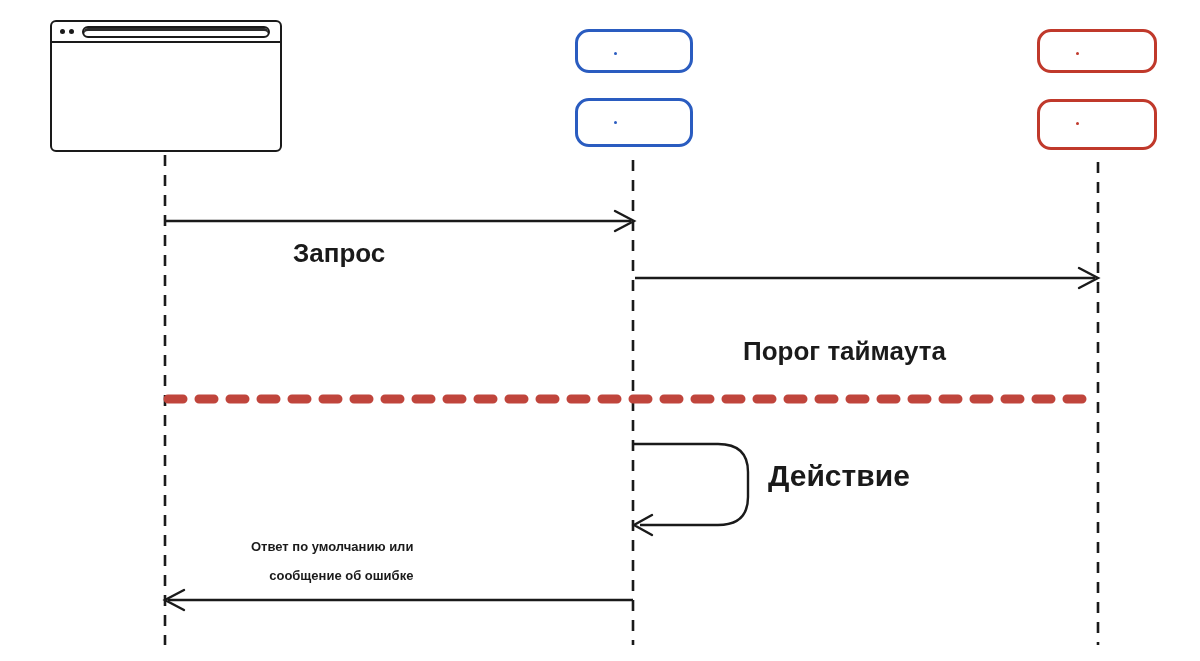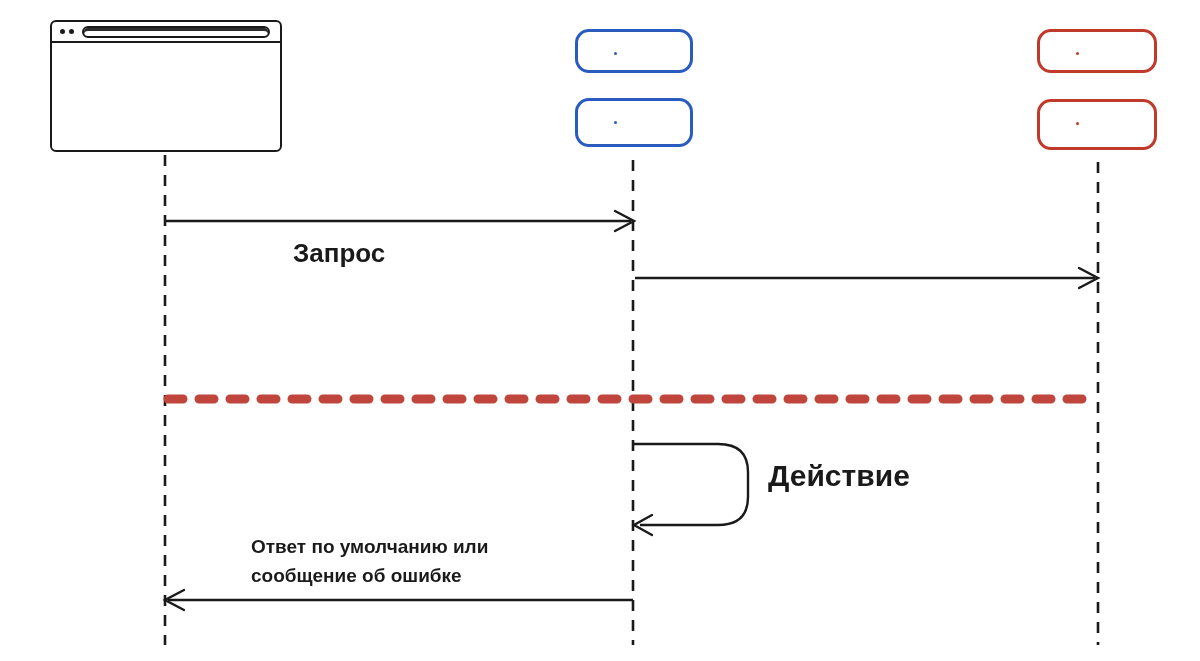--- a/index.html
+++ b/index.html
@@ -43,26 +43,26 @@
   .blue .pen-dot{background:var(--blue);}
   .red .pen-dot{background:var(--red);}
 
   #node-blue-1{left:575px;top:29px;width:118px;height:44px;}
   #node-blue-2{left:575px;top:98px;width:118px;height:49px;}
   #node-red-1{left:1037px;top:29px;width:120px;height:44px;}
   #node-red-2{left:1037px;top:99px;width:120px;height:51px;}
 
   
   .label{
-    position:absolute;color:var(--ink);font-weight:bold;white-space:pre-line;
+    position:absolute;color:var(--ink);font-weight:bold;white-space:pre-line;text-align:right;
   }
   #label-request{left:293px;top:238px;font-size:26px;}
   #label-timeout{left:743px;top:336px;font-size:26px;}
   #label-action{left:768px;top:459px;font-size:30px;}
-  #label-response{left:251px;top:532px;font-size:19px;line-height:29px;}
+  #label-response{left:251px;top:532px;font-size:13px;line-height:29px;}
 </style>
 </head>
 <body>
 
 <div class="canvas">
 
   <svg class="svg-layer" viewBox="0 0 1200 661">
 
     <line x1="165" y1="155" x2="165" y2="645" stroke="#1a1a1a" stroke-width="2.6" stroke-dasharray="11 9"></line>
     <line x1="633" y1="160" x2="633" y2="645" stroke="#1a1a1a" stroke-width="2.6" stroke-dasharray="11 9"></line>
@@ -99,17 +99,18 @@
   </div>
 
   <div class="node red" id="node-red-1">
     <span class="pen-dot"></span>
   </div>
   <div class="node red" id="node-red-2">
     <span class="pen-dot"></span>
   </div>
 
   <div class="label" id="label-request">Запрос</div>
+  <div class="label" id="label-timeout">Порог таймаута</div>
   <div class="label" id="label-action">Действие</div>
   <div class="label" id="label-response">Ответ по умолчанию или
 сообщение об ошибке</div>
 
 </div>
 
 </body></html>

